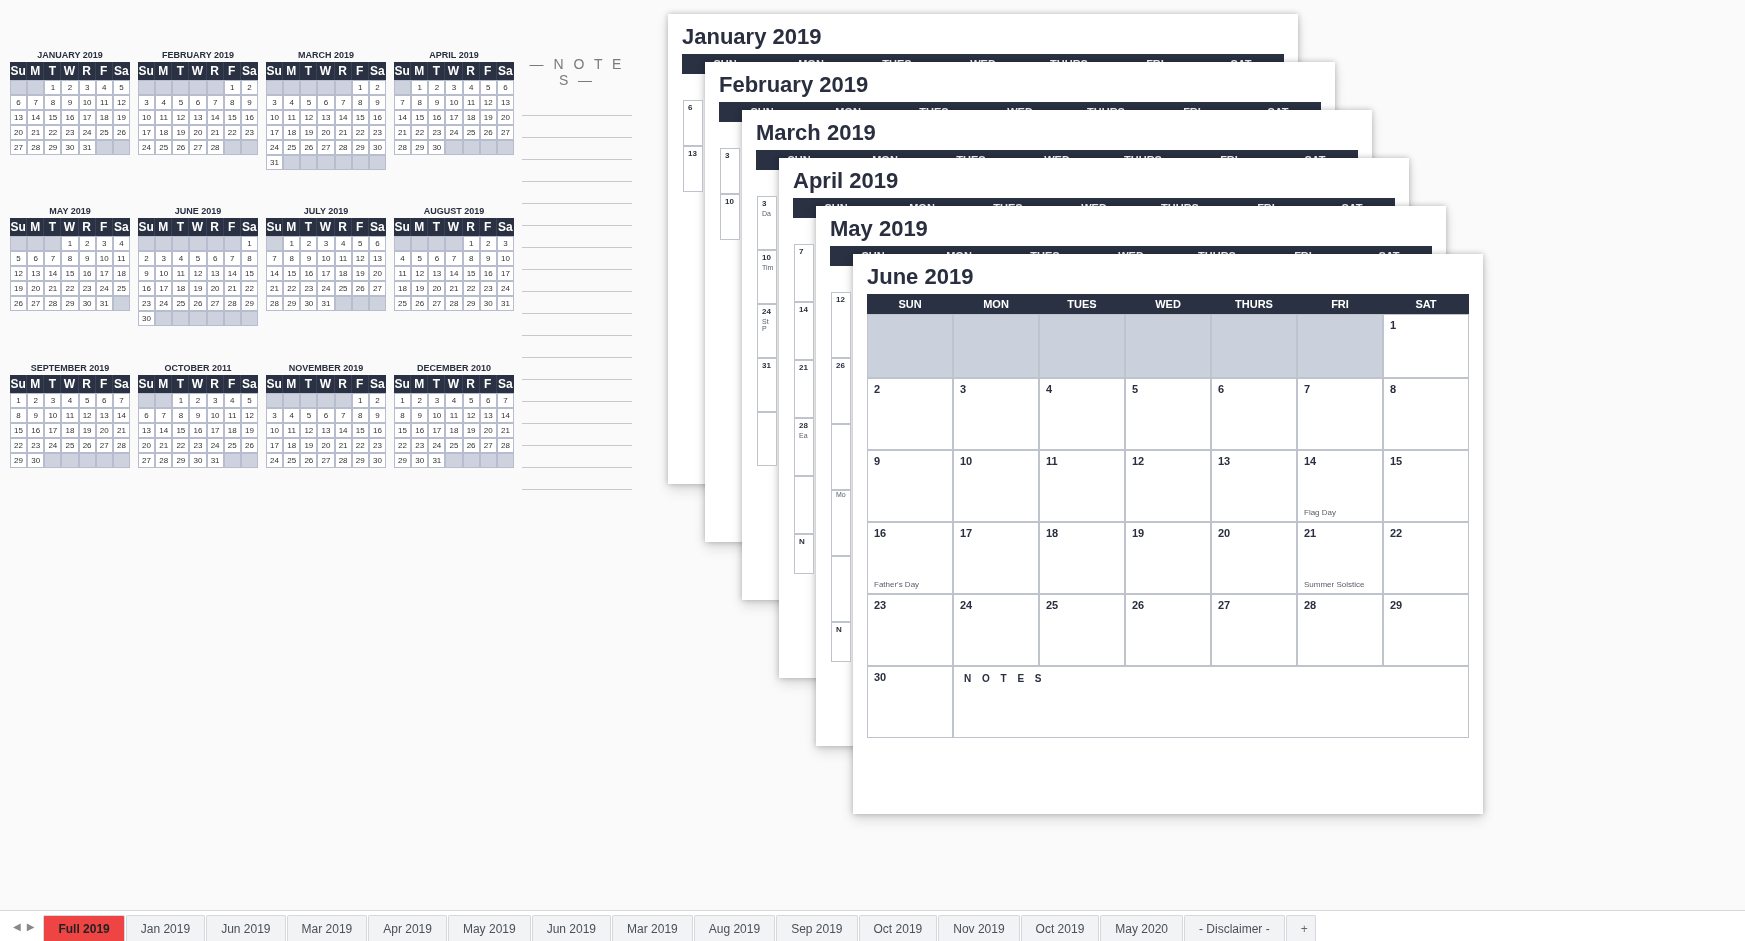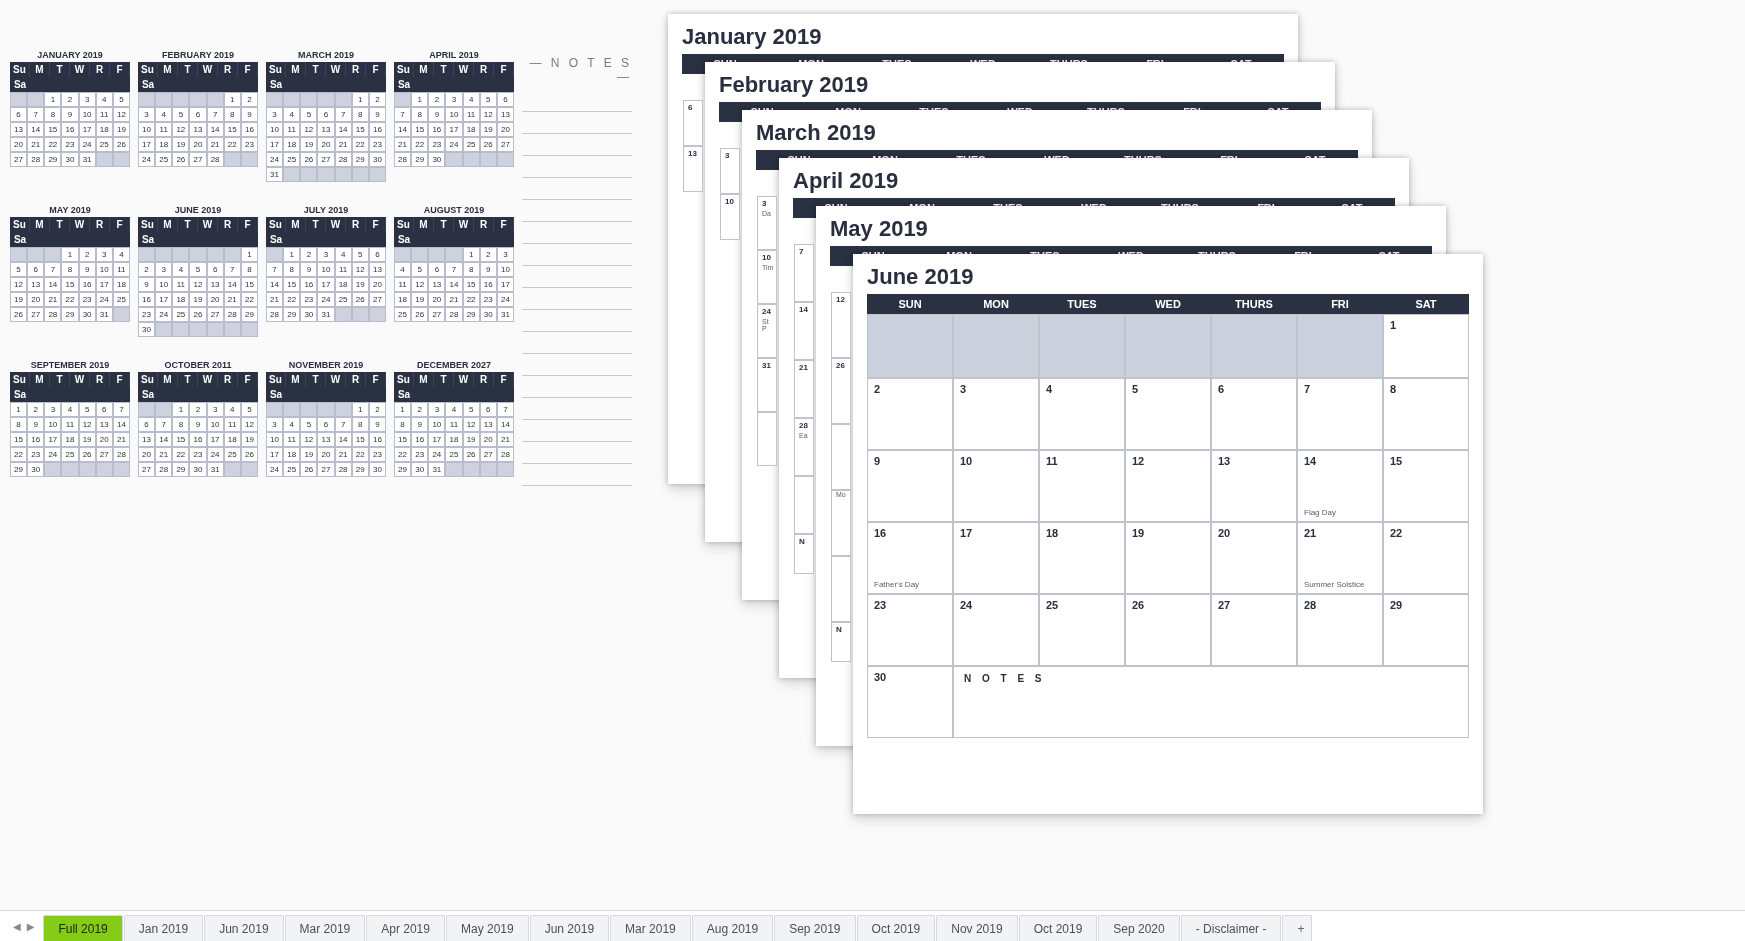--- a/index.html
+++ b/index.html
@@ -25,31 +25,31 @@
   .annual-grid {
     position: absolute;
     left: 10px; top: 50px;
     display: grid;
     grid-template-columns: repeat(4, 120px) 110px;
     grid-template-rows: repeat(3, auto);
     gap: 14px 8px;
   }
   .mini-month { width: 120px; }
   .mini-title { text-align: center; font-size: 9px; font-weight: 700; color: #2a2f3f; margin-bottom: 2px; }
-  .mini-head  { height: 30px; background: #2a3142; display: grid; grid-template-columns: repeat(6, 1fr); color: #fff; font-size: 10px; font-weight: 700; }
+  .mini-head  { height: 18px; background: #2a3142; display: grid; grid-template-columns: repeat(7, 1fr); color: #fff; font-size: 12px; font-weight: 700; }
   .mini-head span { display:flex; align-items:center; justify-content:center; border-right:1px solid #3a4256; }
   .mini-head span:last-child { border-right: none; }
   .mini-body { display: grid; grid-template-columns: repeat(7, 1fr); }
   .mini-body span {
     height: 15px; display:flex; align-items:center; justify-content:center;
     font-size: 8px; border: 0.5px solid #b7bdcd; background:#fff; color:#333;
   }
   .mini-body span.empty { background:#cdd2de; }
   .notes-col { width: 110px; grid-row: span 3; }
-  .notes-head { text-align:right; font-size:12px; letter-spacing:3px; color:#7a7a7a; margin-top:6px; margin-bottom:6px; }
+  .notes-head { text-align:center; font-size:14px; letter-spacing:3px; color:#7a7a7a; margin-top:6px; margin-bottom:6px; }
   .notes-line { height:22px; border-bottom:1px solid #c7c9ce; }
 
   
   .sheet {
     position: absolute;
     background:#fff;
     box-shadow: 0 0 6px rgba(0,0,0,0.25), 0 6px 12px rgba(0,0,0,0.12);
     padding: 10px 14px 14px 14px;
   }
   .sheet-title { font-size: 22px; font-weight:700; color:#2a2f3f; margin-bottom:4px; }
@@ -73,21 +73,21 @@
     background:#ffffff; border-top:1px solid #d6d8dc;
     display:flex; align-items:flex-end; padding-left:4px;
   }
   .nav-arrows { display:flex; align-items:center; height:100%; padding:0 6px; color:#888; }
   .nav-arrows span { margin:0 3px; font-size:10px; cursor:pointer; }
   .tab {
     height:26px; padding: 0 14px; display:flex; align-items:center;
     font-size:12px; color:#4b4f58; border:1px solid #d6d8dc; border-bottom:none;
     background:#f2f3f5; margin-right:1px; cursor:pointer; border-radius:2px 2px 0 0;
   }
-  .tab.active { background:#84cc16; font-weight:400; color:#222; }
+  .tab.active { background:#ef4444; font-weight:700; color:#222; }
   .add-tab { width:30px; text-align:center; color:#666; }
 </style>
 </head>
 <body>
 
 <div class="canvas">
 
 
   <div class="annual-grid" id="annual-grid">
       <div class="mini-month">
@@ -658,21 +658,21 @@
           <span>24</span>
           <span>25</span>
           <span>26</span>
           <span>27</span>
           <span>28</span>
           <span>29</span>
           <span>30</span>
         </div>
       </div>
       <div class="mini-month">
-        <div class="mini-title">DECEMBER 2027</div>
+        <div class="mini-title">DECEMBER 2010</div>
         <div class="mini-head">
           <span>Su</span>
           <span>M</span>
           <span>T</span>
           <span>W</span>
           <span>R</span>
           <span>F</span>
           <span>Sa</span>
         </div>
         <div class="mini-body">
@@ -981,17 +981,17 @@
       <div class="tab">Mar 2019</div>
       <div class="tab">Apr 2019</div>
       <div class="tab">May 2019</div>
       <div class="tab">Jun 2019</div>
       <div class="tab">Mar 2019</div>
       <div class="tab">Aug 2019</div>
       <div class="tab">Sep 2019</div>
       <div class="tab">Oct 2019</div>
       <div class="tab">Nov 2019</div>
       <div class="tab">Oct 2019</div>
-      <div class="tab">Sep 2020</div>
+      <div class="tab">May 2020</div>
       <div class="tab">- Disclaimer -</div>
     </div>
   <div class="tab add-tab">+</div>
 </div>
 
 </body></html>

